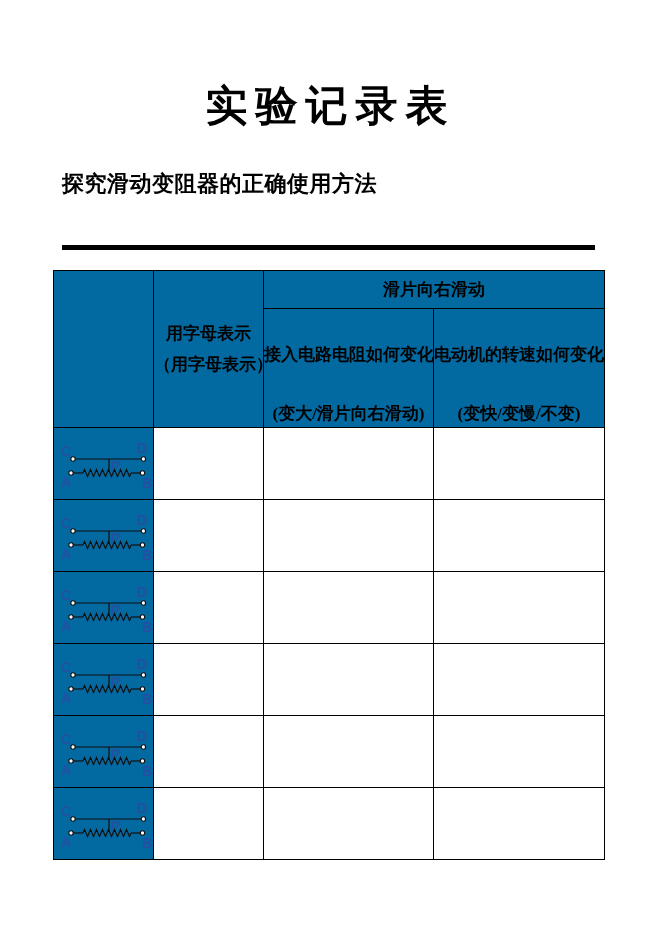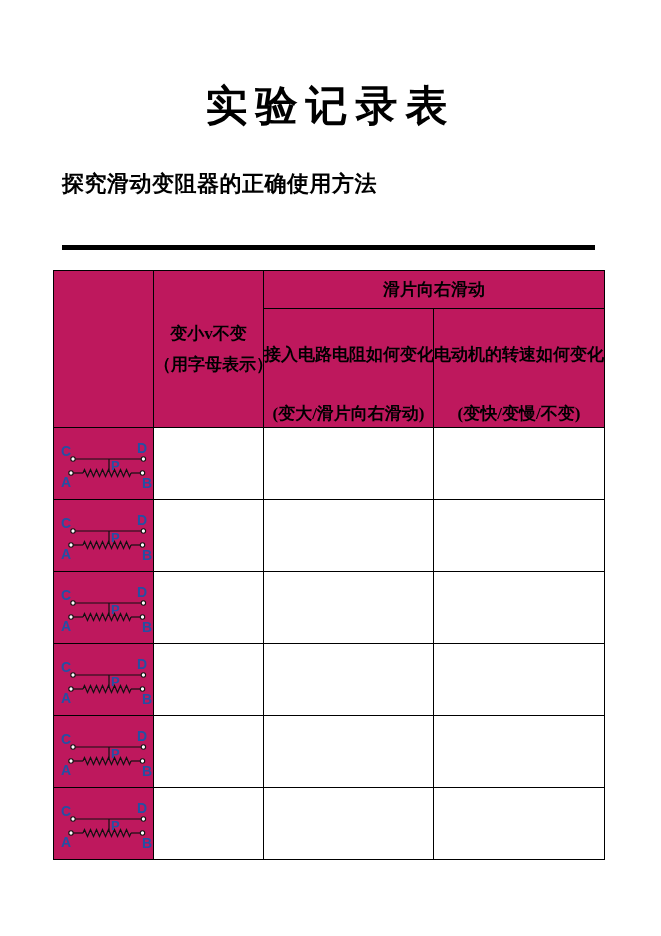--- a/index.html
+++ b/index.html
@@ -46,21 +46,21 @@
     top: 270px;
     left: 53px;
     width: 551px;
     border-collapse: collapse;
     table-layout: fixed;
   }
   .record-table th, .record-table td {
     border: 1.5px solid #000;
     padding: 0;
     vertical-align: middle;
-    background: #be185d;
+    background: #0369a1;
   }
   .record-table th {
     font-size: 17px;
     font-weight: bold;
     text-align: center;
     font-family: "Liberation Serif", serif;
   }
   tr.hdr-top { height: 38px; }
   tr.hdr-sub { height: 66px; }
   tbody tr { height: 72px; }
@@ -95,21 +95,21 @@
     <colgroup>
       <col style="width:100px">
       <col style="width:110px">
       <col style="width:170px">
       <col style="width:171px">
     </colgroup>
     <thead>
       <tr class="hdr-top">
         <th rowspan="2"></th>
         <th rowspan="2" class="two-line">
-          <div>变小v不变</div>
+          <div>用字母表示</div>
           <div>（用字母表示）</div>
         </th>
         <th colspan="2">滑片向右滑动</th>
       </tr>
       <tr class="hdr-sub">
         <th class="sub-line">
           <div>接入电路电阻如何变化</div>
           <div>(变大/滑片向右滑动)</div>
         </th>
         <th class="sub-line">

